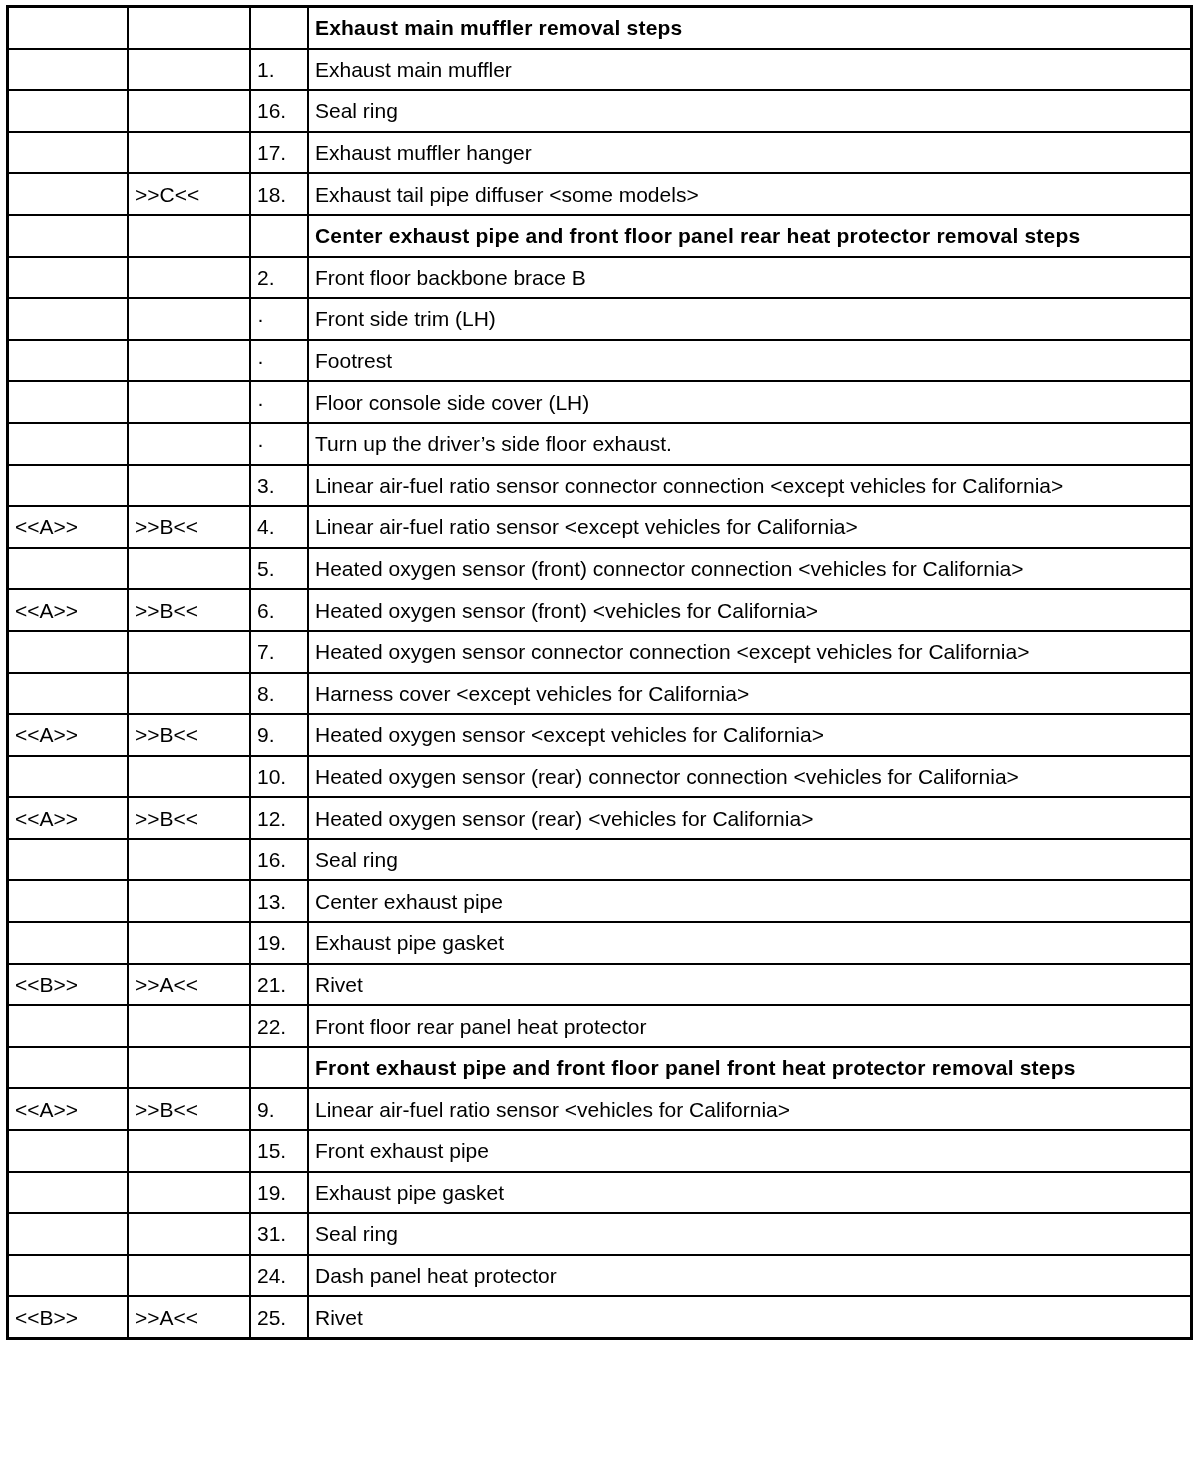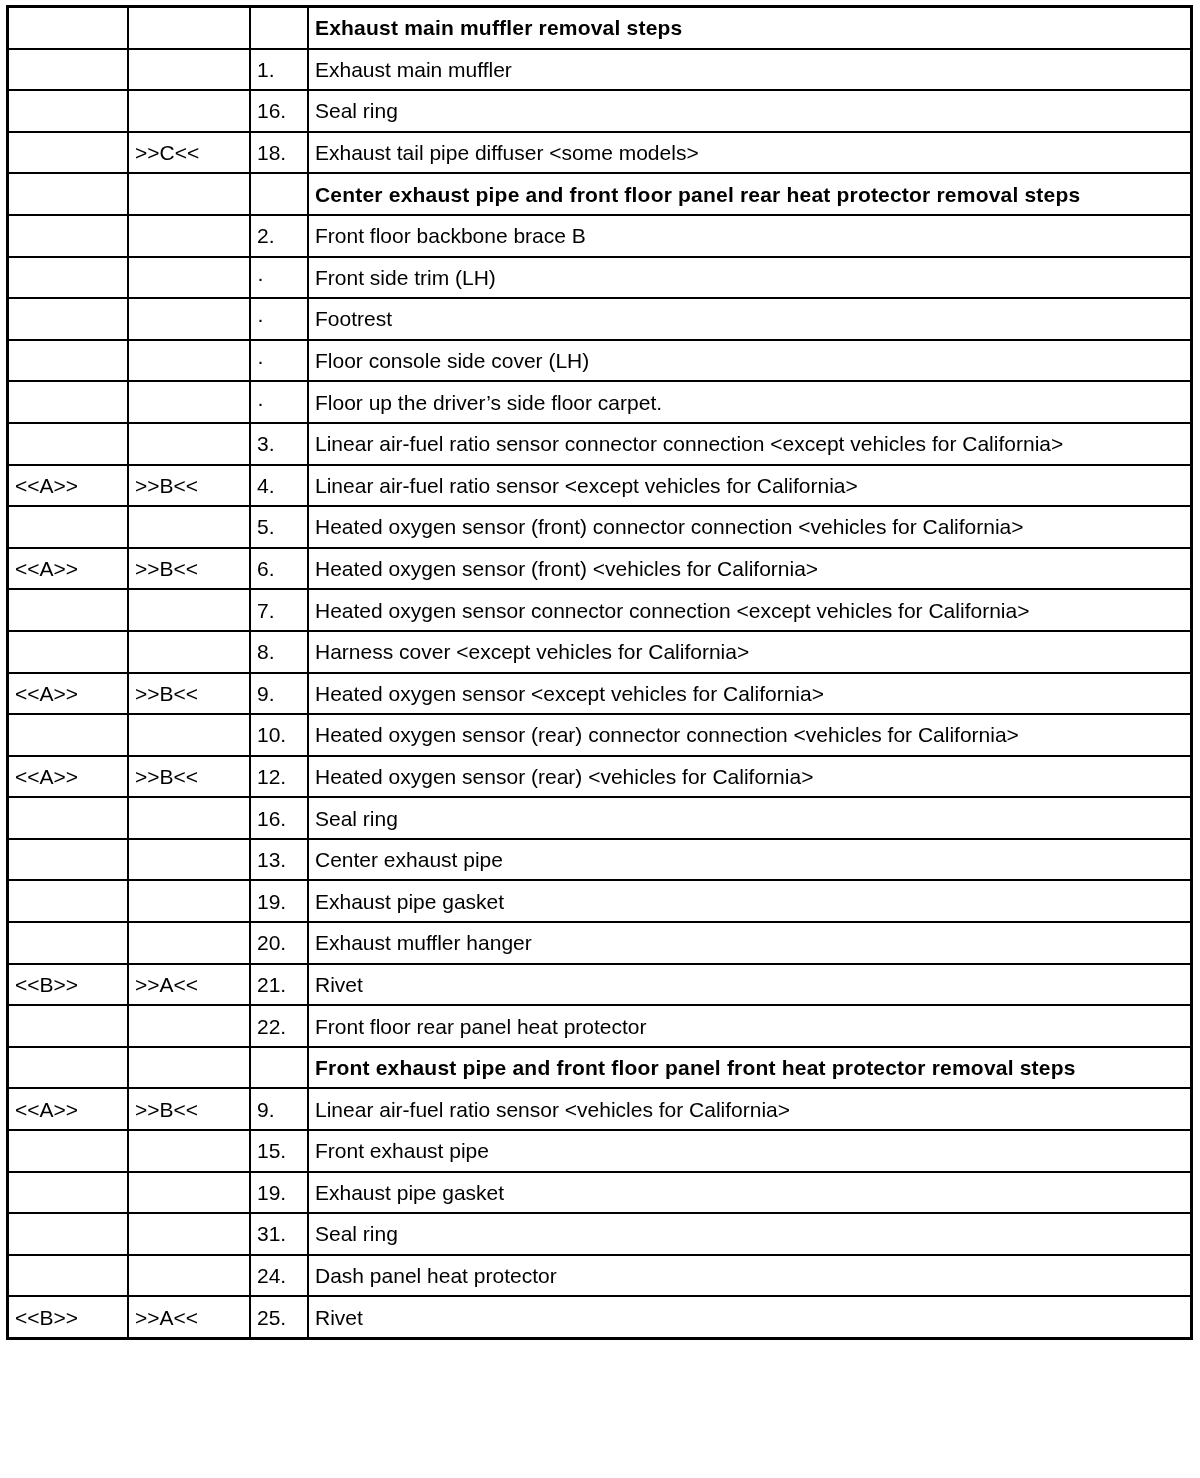--- a/index.html
+++ b/index.html
@@ -63,20 +63,26 @@
           <td class="c4">Exhaust main muffler</td>
         </tr>
         <tr class="item">
           <td class="c1"></td>
           <td class="c2"></td>
           <td class="c3">16.</td>
           <td class="c4">Seal ring</td>
         </tr>
         <tr class="item">
           <td class="c1"></td>
+          <td class="c2"></td>
+          <td class="c3">17.</td>
+          <td class="c4">Exhaust muffler hanger</td>
+        </tr>
+        <tr class="item">
+          <td class="c1"></td>
           <td class="c2">&gt;&gt;C&lt;&lt;</td>
           <td class="c3">18.</td>
           <td class="c4">Exhaust tail pipe diffuser &lt;some models&gt;</td>
         </tr>
         <tr class="section">
           <td class="c1"></td>
           <td class="c2"></td>
           <td class="c3"></td>
           <td class="c4">Center exhaust pipe and front floor panel rear heat protector removal steps</td>
         </tr>
@@ -101,21 +107,21 @@
         <tr class="item">
           <td class="c1"></td>
           <td class="c2"></td>
           <td class="c3">·</td>
           <td class="c4">Floor console side cover (LH)</td>
         </tr>
         <tr class="item">
           <td class="c1"></td>
           <td class="c2"></td>
           <td class="c3">·</td>
-          <td class="c4">Floor up the driver’s side floor carpet.</td>
+          <td class="c4">Turn up the driver’s side floor exhaust.</td>
         </tr>
         <tr class="item">
           <td class="c1"></td>
           <td class="c2"></td>
           <td class="c3">3.</td>
           <td class="c4">Linear air-fuel ratio sensor connector connection &lt;except vehicles for California&gt;</td>
         </tr>
         <tr class="item">
           <td class="c1">&lt;&lt;A&gt;&gt;</td>
           <td class="c2">&gt;&gt;B&lt;&lt;</td>
@@ -174,26 +180,20 @@
           <td class="c1"></td>
           <td class="c2"></td>
           <td class="c3">13.</td>
           <td class="c4">Center exhaust pipe</td>
         </tr>
         <tr class="item">
           <td class="c1"></td>
           <td class="c2"></td>
           <td class="c3">19.</td>
           <td class="c4">Exhaust pipe gasket</td>
-        </tr>
-        <tr class="item">
-          <td class="c1"></td>
-          <td class="c2"></td>
-          <td class="c3">20.</td>
-          <td class="c4">Exhaust muffler hanger</td>
         </tr>
         <tr class="item">
           <td class="c1">&lt;&lt;B&gt;&gt;</td>
           <td class="c2">&gt;&gt;A&lt;&lt;</td>
           <td class="c3">21.</td>
           <td class="c4">Rivet</td>
         </tr>
         <tr class="item">
           <td class="c1"></td>
           <td class="c2"></td>

